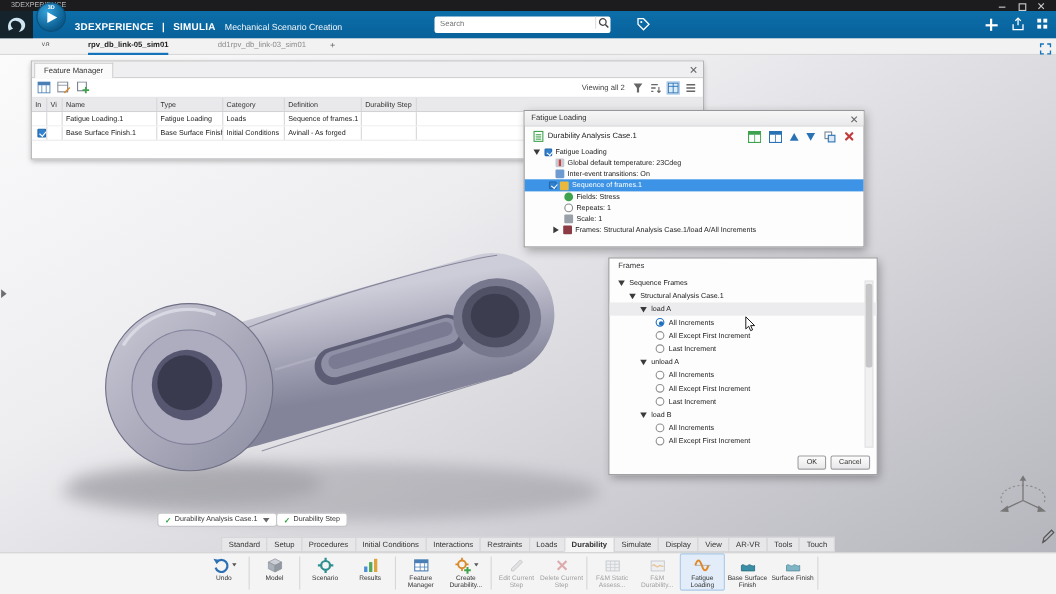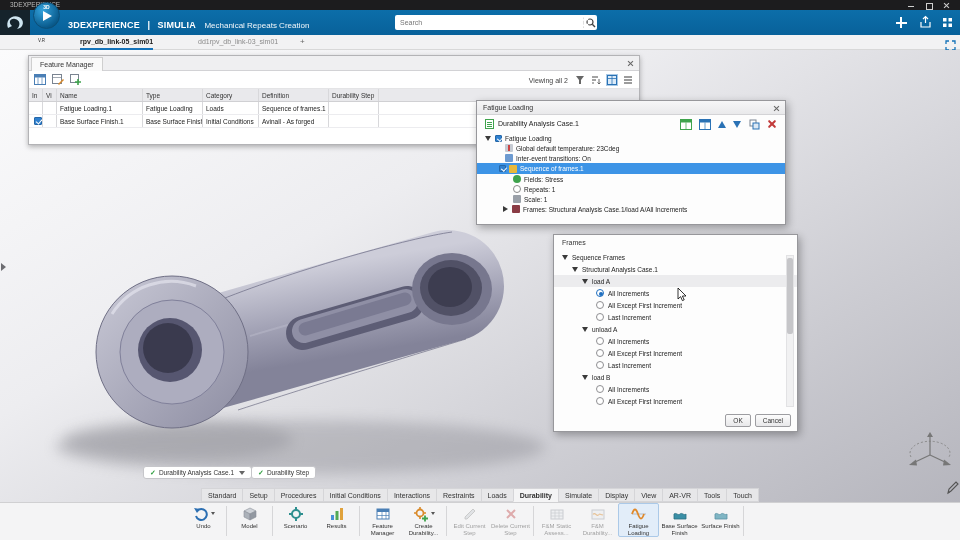--- a/index.html
+++ b/index.html
@@ -21,21 +21,21 @@
   .bluebar{position:absolute;left:0;top:10px;width:960px;height:25px;background:linear-gradient(#0c6ea9,#08619a)}
   .logo3ds{position:absolute;left:0;top:0;width:30px;height:25px;background:#15232c}
   .compass{position:absolute;left:33px;top:2px;width:27px;height:27px;border-radius:50%;
     background:radial-gradient(circle at 35% 30%,#35a3dd,#0a5c8e 70%,#064566);border:1px solid #0c4f78;z-index:6}
   .compass .c3d{position:absolute;top:1px;left:0;width:100%;text-align:center;color:#fff;font-size:5px;font-weight:bold}
   .compass .play{position:absolute;left:9px;top:8px;width:0;height:0;border-left:9px solid #fff;border-top:5.5px solid transparent;border-bottom:5.5px solid transparent}
   .compass-sub{position:absolute;left:38px;top:38px;font-size:4.5px;color:#333;z-index:6}
   .appTitle{position:absolute;left:68px;top:0;height:25px;line-height:25px;color:#fff;white-space:nowrap}
   .appTitle .b{font-weight:bold;font-size:9px;letter-spacing:.2px}
   .appTitle .m{font-size:8px;margin-left:4px;opacity:.95}
-  .searchbox{position:absolute;left:395px;top:5px;width:202px;height:15px;background:#fff;border-radius:2px;display:flex;align-items:center}
+  .searchbox{position:absolute;left:395px;top:5px;width:160px;height:15px;background:#fff;border-radius:2px;display:flex;}
   .searchbox input{flex:1;border:none;outline:none;font-size:7px;padding:0 5px;font-family:"Liberation Sans",sans-serif;color:#333;background:transparent}
   .searchbox .mag{width:14px;height:11px;border-left:1px solid #ddd;flex:none;display:flex;align-items:center;justify-content:center}
   .hicon{position:absolute;top:5px;width:15px;height:15px}
   .plus-ic::before{content:"";position:absolute;left:6px;top:2px;width:2px;height:11px;background:#fff}
   .plus-ic::after{content:"";position:absolute;left:2px;top:6.5px;width:11px;height:2px;background:#fff}
 
   
   .tabbar{position:absolute;left:0;top:35px;width:960px;height:15px;background:#f2f2f3;border-bottom:1px solid #d8d8d8}
   .dtab{position:absolute;top:0;height:15px;line-height:14px;font-size:7px}
   .dtab.active{left:80px;color:#1a1a1a;font-weight:bold;border-bottom:2px solid #1573b9}
@@ -158,21 +158,21 @@
   <div class="bluebar">
     <div class="logo3ds">
       <svg width="30" height="25" viewBox="0 0 30 25">
           <path d="M8,18 C5,10 12,4 19,7 C25,10 24,18 17,19 C21,15 20,10 15,9 C10,8 8,13 12,16 Z" fill="#cfe6f2"></path>
         </svg>
     </div>
     <div class="appTitle">
       <span class="b">3DEXPERIENCE</span>
       <span class="b" style="margin:0 3px">|</span>
       <span class="b">SIMULIA</span>
-      <span class="m">Mechanical Repeats Creation</span>
+      <span class="m">Mechanical Scenario Creation</span>
     </div>
     <div class="searchbox">
       <input placeholder="Search" style="">
       <span class="mag">
         <svg width="10" height="10" viewBox="0 0 10 10">
             <circle cx="4" cy="4" r="3" fill="none" stroke="#444" stroke-width="1.2"></circle>
             <line x1="6.3" y1="6.3" x2="9" y2="9" stroke="#444" stroke-width="1.4"></line>
           </svg>
       </span>
     </div>

